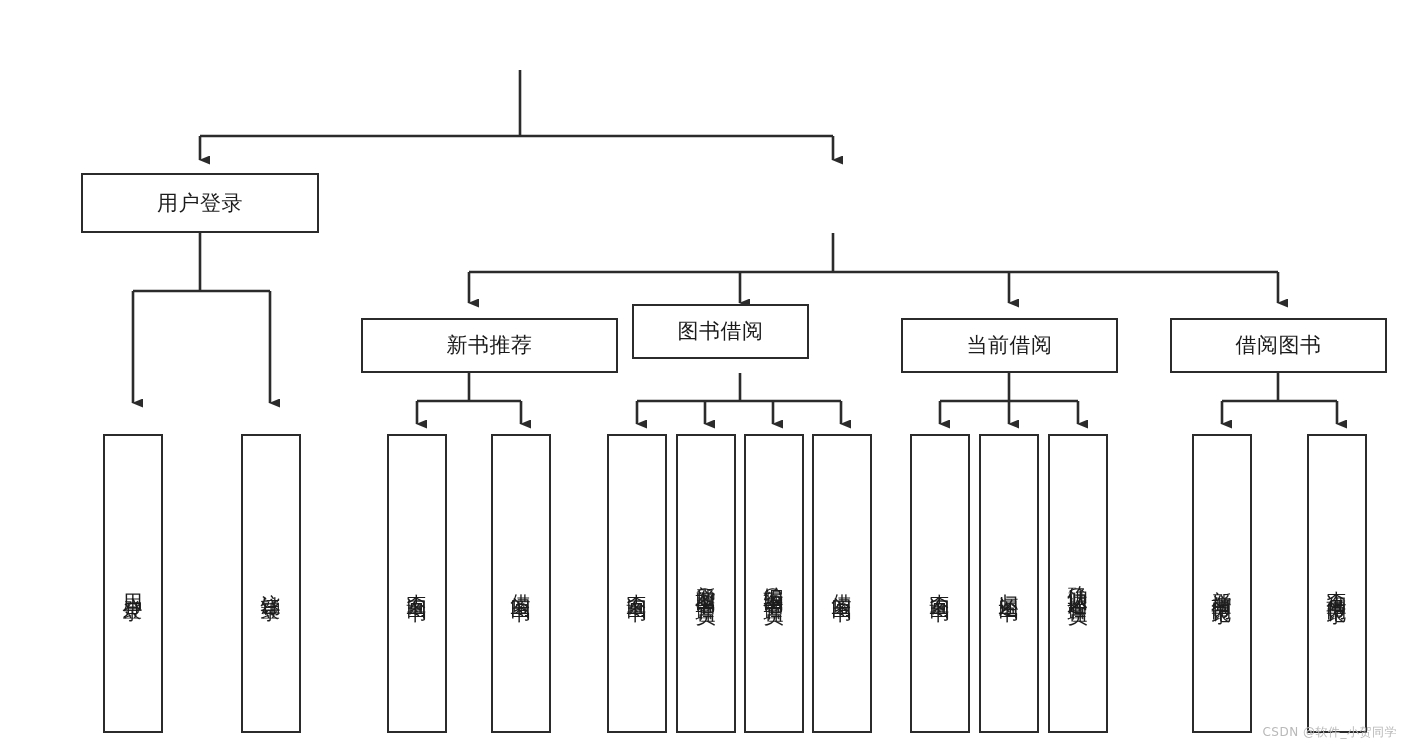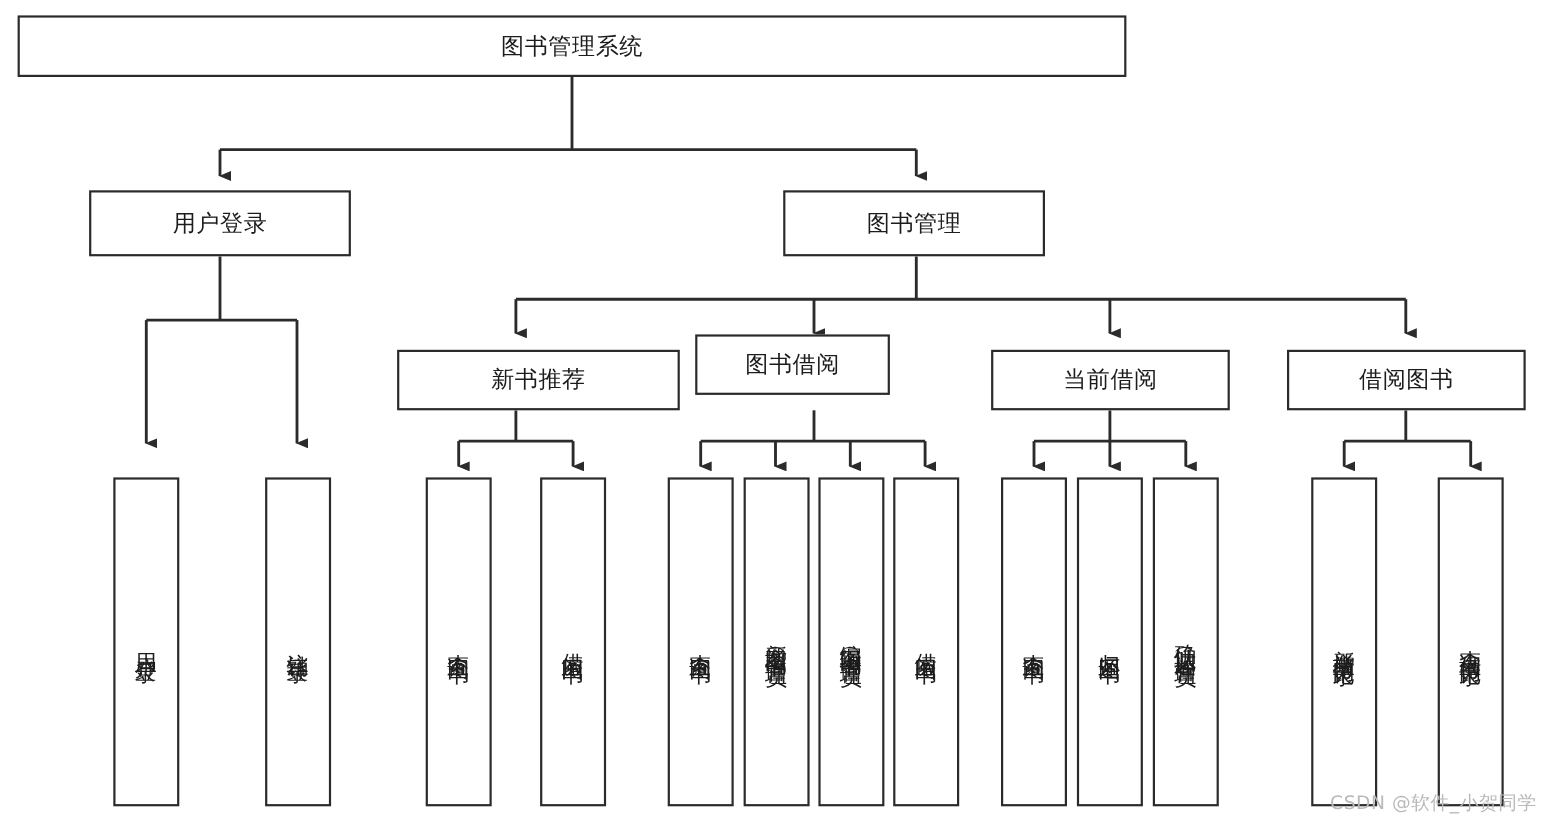--- a/index.html
+++ b/index.html
@@ -50,21 +50,21 @@
     text-orientation: upright;
     white-space: nowrap;
     font-size: 20px;
     letter-spacing: 3px;
     line-height: 1;
   }
   .watermark {
     position: absolute;
     right: 8px;
     bottom: 6px;
-    font-size: 17px;
+    font-size: 12px;
     color: #b9b9b9;
     white-space: nowrap;
     letter-spacing: 0.5px;
     font-family: "DejaVu Sans", "Liberation Sans", sans-serif;
   }
 </style>
 </head>
 <body>
 
 <div id="canvas">
@@ -114,31 +114,25 @@
       <path d="M1009,401 L1009,424" marker-end="url(#arrow)"></path>
       <path d="M1078,401 L1078,424" marker-end="url(#arrow)"></path>
 
       <path d="M1278,373 L1278,401"></path>
       <path d="M1222,401 L1337,401"></path>
       <path d="M1222,401 L1222,424" marker-end="url(#arrow)"></path>
       <path d="M1337,401 L1337,424" marker-end="url(#arrow)"></path>
     </g>
   </svg>
 
-  <div class="node" style="left:16px; top:14px; width:1008px; height:56px;">
-    <span class="node-label">图书管理系统</span>
-  </div>
 
   <div class="node" style="left:81px; top:173px; width:238px; height:60px;">
     <span class="node-label">用户登录</span>
   </div>
 
-  <div class="node" style="left:712px; top:173px; width:238px; height:60px;">
-    <span class="node-label">图书管理</span>
-  </div>
 
   <div class="node" style="left:361px; top:318px; width:257px; height:55px;">
     <span class="node-label">新书推荐</span>
   </div>
 
   <div class="node" style="left:632px; top:304px; width:177px; height:55px;">
     <span class="node-label">图书借阅</span>
   </div>
 
   <div class="node" style="left:901px; top:318px; width:217px; height:55px;justify-content:center;">

